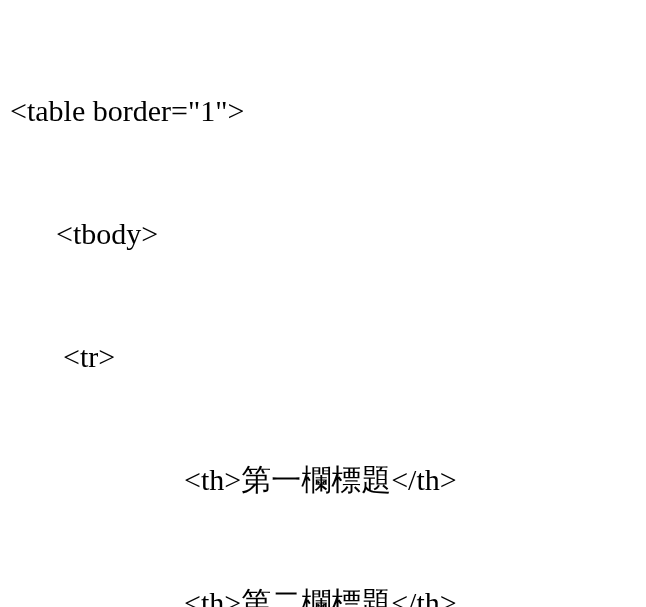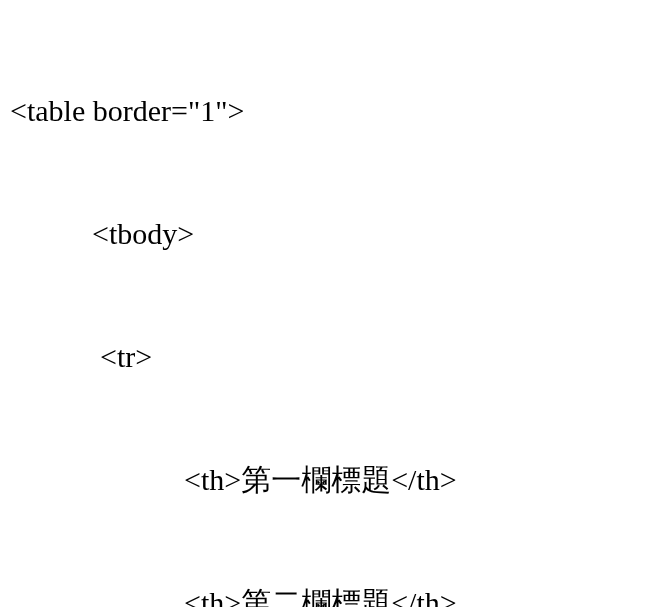--- a/index.html
+++ b/index.html
@@ -18,22 +18,22 @@
     color: #000000;
     font-size: 30px;
     line-height: 41px;
     white-space: pre;
   }
   .code-line {
     height: 41px;
   }
   
   .ind-root   { padding-left: 10px;  }  
-  .ind-tbody  { padding-left: 92px;  }  
-  .ind-tr     { padding-left: 100px;  }  
+  .ind-tbody  { padding-left: 56px;  }  
+  .ind-tr     { padding-left: 63px;  }  
   .ind-cell   { padding-left: 184px; font-family: Liberation Serif, serif; }  
 </style>
 </head>
 <body>
 
 <div class="code-block">
   <div class="code-line ind-root">&lt;table border="1"&gt;</div>
   <div class="code-line ind-tbody">&lt;tbody&gt;</div>
   <div class="code-line ind-tr">&lt;tr&gt;</div>
   <div class="code-line ind-cell">&lt;th&gt;第一欄標題&lt;/th&gt;</div>

